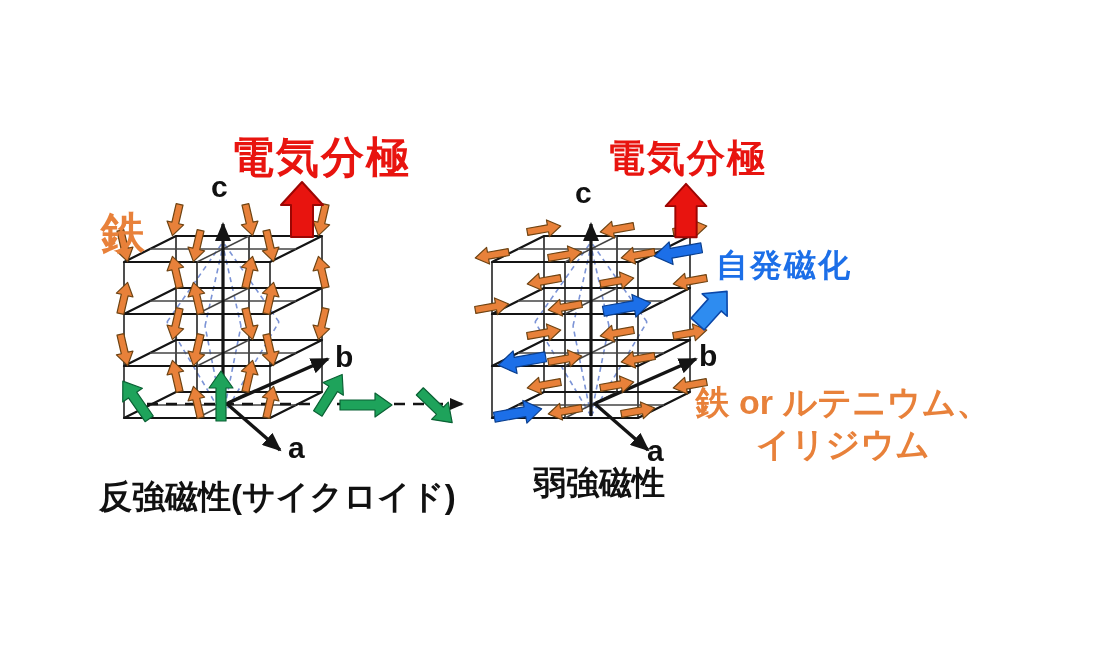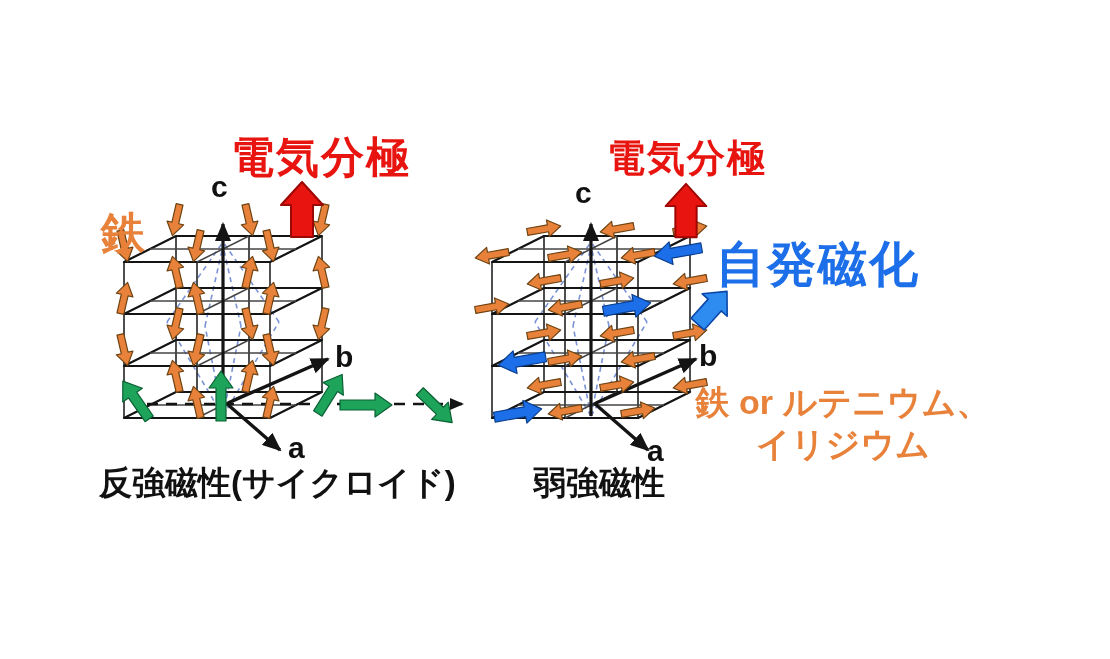--- a/index.html
+++ b/index.html
@@ -8,24 +8,24 @@
     background:var(--background,#ffffff);
     font-family:"Liberation Sans","DejaVu Sans",sans-serif;
   }
   svg#scene{position:absolute;left:0;top:0;}
   .lbl{position:absolute;font-weight:bold;white-space:nowrap;line-height:1;}
   #lbl-pol-left {left:231px;top:136px;font-size:43px;letter-spacing:2px;color:var(--red,#e8140f);}
   #lbl-c-left   {left:211px;top:172px;font-size:30px;color:#111;}
   #lbl-fe-left  {left:101px;top:211px;font-size:44px;color:var(--orange,#e8813a);}
   #lbl-b-left   {left:335px;top:342px;font-size:30px;color:#111;}
   #lbl-a-left   {left:288px;top:433px;font-size:30px;color:#111;}
-  #cap-left     {left:99px; top:466px;font-size:33px;color:#111;}
+  #cap-left     {left:99px; top:480px;font-size:33px;color:#111;}
   #lbl-pol-right{left:607px;top:139px;font-size:38px;letter-spacing:2px;color:var(--red,#e8140f);}
   #lbl-c-right  {left:575px;top:178px;font-size:30px;color:#111;}
-  #lbl-mag      {left:716px;top:240px;font-size:49px;letter-spacing:2px;color:var(--blue,#1c6fe8);}
+  #lbl-mag      {left:716px;top:249px;font-size:32px;letter-spacing:2px;color:var(--blue,#1c6fe8);}
   #lbl-b-right  {left:699px;top:341px;font-size:30px;color:#111;}
   #lbl-a-right  {left:647px;top:436px;font-size:30px;color:#111;}
   #lbl-elem     {left:682px;top:381px;width:322px;text-align:center;font-size:34px;
                  color:var(--orange,#e8813a);line-height:1.24;white-space:normal;}
   #cap-right    {left:533px;top:466px;font-size:33px;color:#111;}
 </style>
 </head>
 <body>
 
 <div class="stage">

